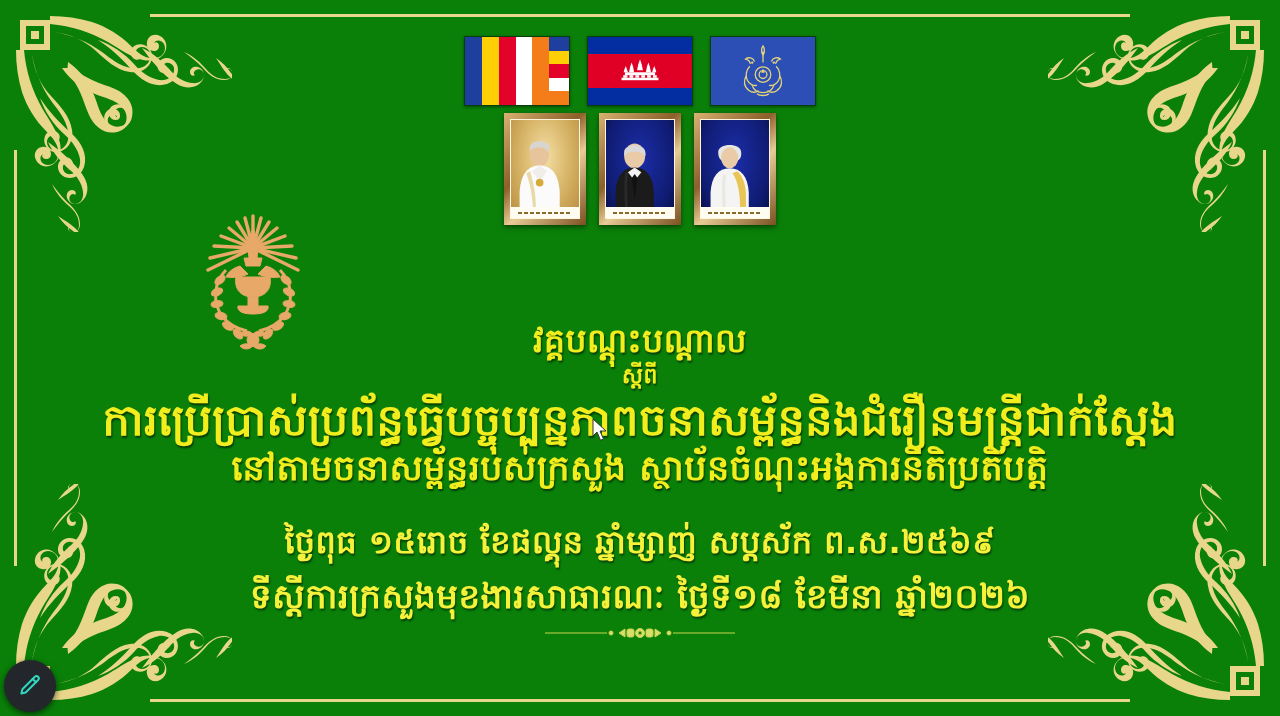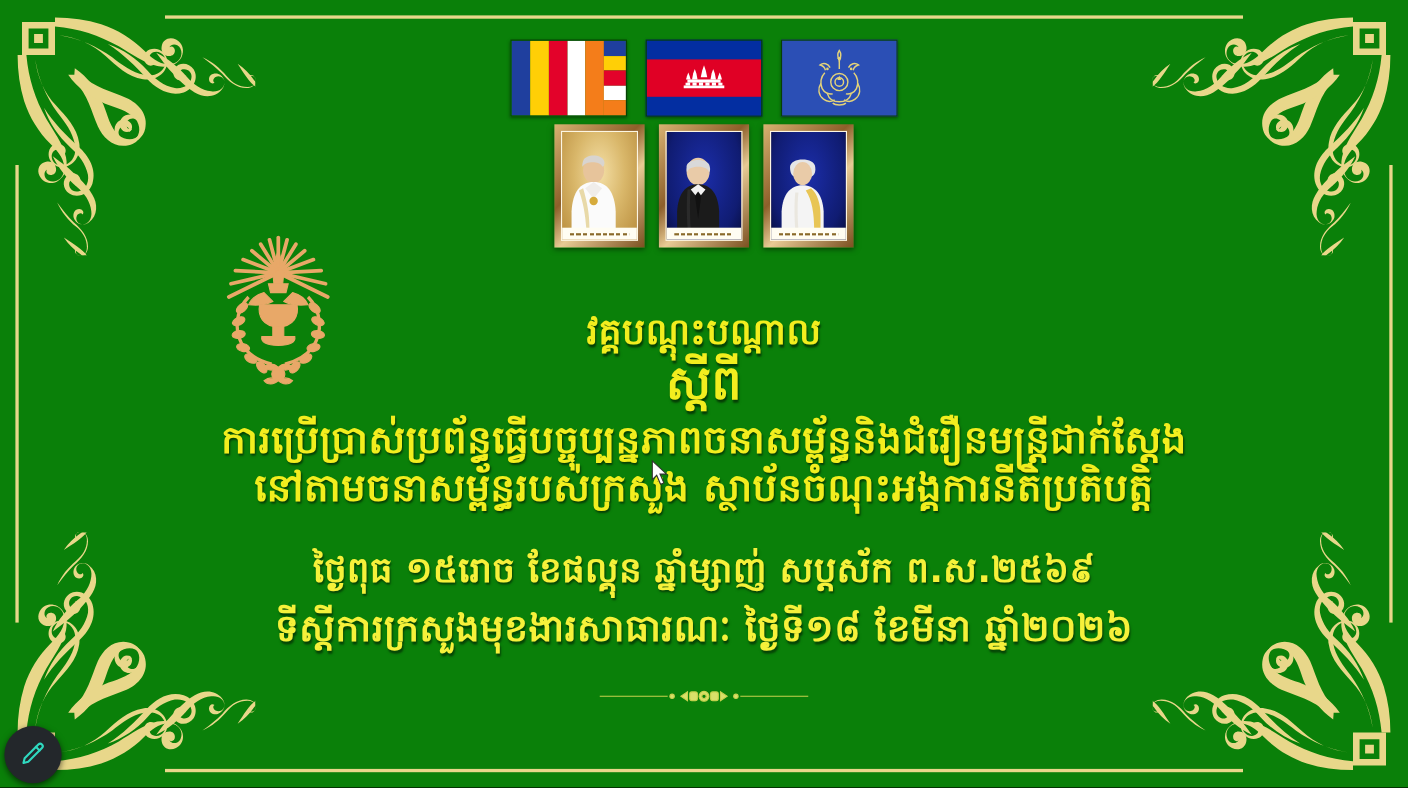--- a/index.html
+++ b/index.html
@@ -142,23 +142,23 @@
     text-align: center;
     color: #f2ee1e;
   }
   .khm {
     font-family: "DejaVu Sans", "Liberation Sans", sans-serif;
     text-shadow: 1px 2px 2px rgba(0,0,0,.55);
     font-weight: bold;
     letter-spacing: .5px;
     line-height: 1.18;
   }
-  .title-1   { font-size: 33px; }
-  .title-2   { font-size: 43px; margin-top: 2px; }
-  .subject-1 { font-size: 35px; margin-top: 6px; }
+  .title-1   { font-size: 33px; margin-top: 39px; }
+  .title-2   { font-size: 22px; margin-top: 2px; }
+  .subject-1 { font-size: 43px; margin-top: 6px; }
   .subject-2 { font-size: 35px; margin-top: 2px; }
   .date-1 {
     font-size: 32px; margin-top: 35px; color: #f6f13a;
     text-shadow: 1px 2px 2px rgba(0,0,0,.5);
   }
   .date-2 {
     font-size: 34px; margin-top: 14px; color: #f6f13a;
     text-shadow: 1px 2px 2px rgba(0,0,0,.5);
   }
 

